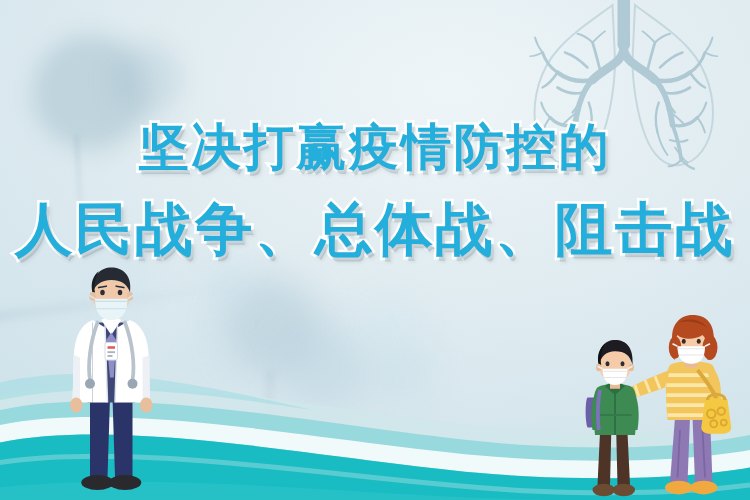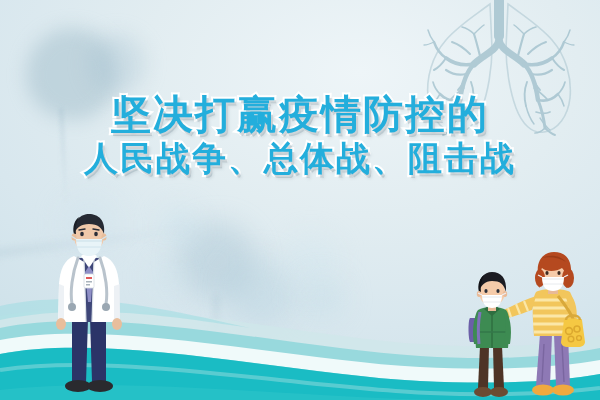--- a/index.html
+++ b/index.html
@@ -75,33 +75,33 @@
 
   
   #title-block {
     position:absolute;
     left:0; right:0; top:96px;
     text-align:center;
     z-index:6;
     pointer-events:none;
   }
   .title-line {
-    font-family:Liberation Mono, monospace;
+    font-family:Liberation Serif, serif;
     font-weight:bold;
     color:#23AEDC;
     letter-spacing:2px;
     line-height:1.08;
     -webkit-text-stroke:4px #ffffff;
     paint-order:stroke fill;
     text-shadow:
        2px 3px 0 rgba(120,140,150,0.28),
        3px 4px 3px rgba(120,140,150,0.18);
   }
   .title-line-1 { font-size:40px; }
-  .title-line-2 { font-size:34px; margin-top:4px; }
+  .title-line-2 { font-size:46px; margin-top:20px; }
 
   
   #waves { position:absolute; left:0; bottom:0; width:600px; height:130px; z-index:2; }
 
   
   #doctor { position:absolute; left:34px; bottom:0; width:110px; height:190px; z-index:5; }
   #family { position:absolute; right:2px; bottom:0; width:132px; height:148px; z-index:5; }
 </style>
 </head>
 <body>

